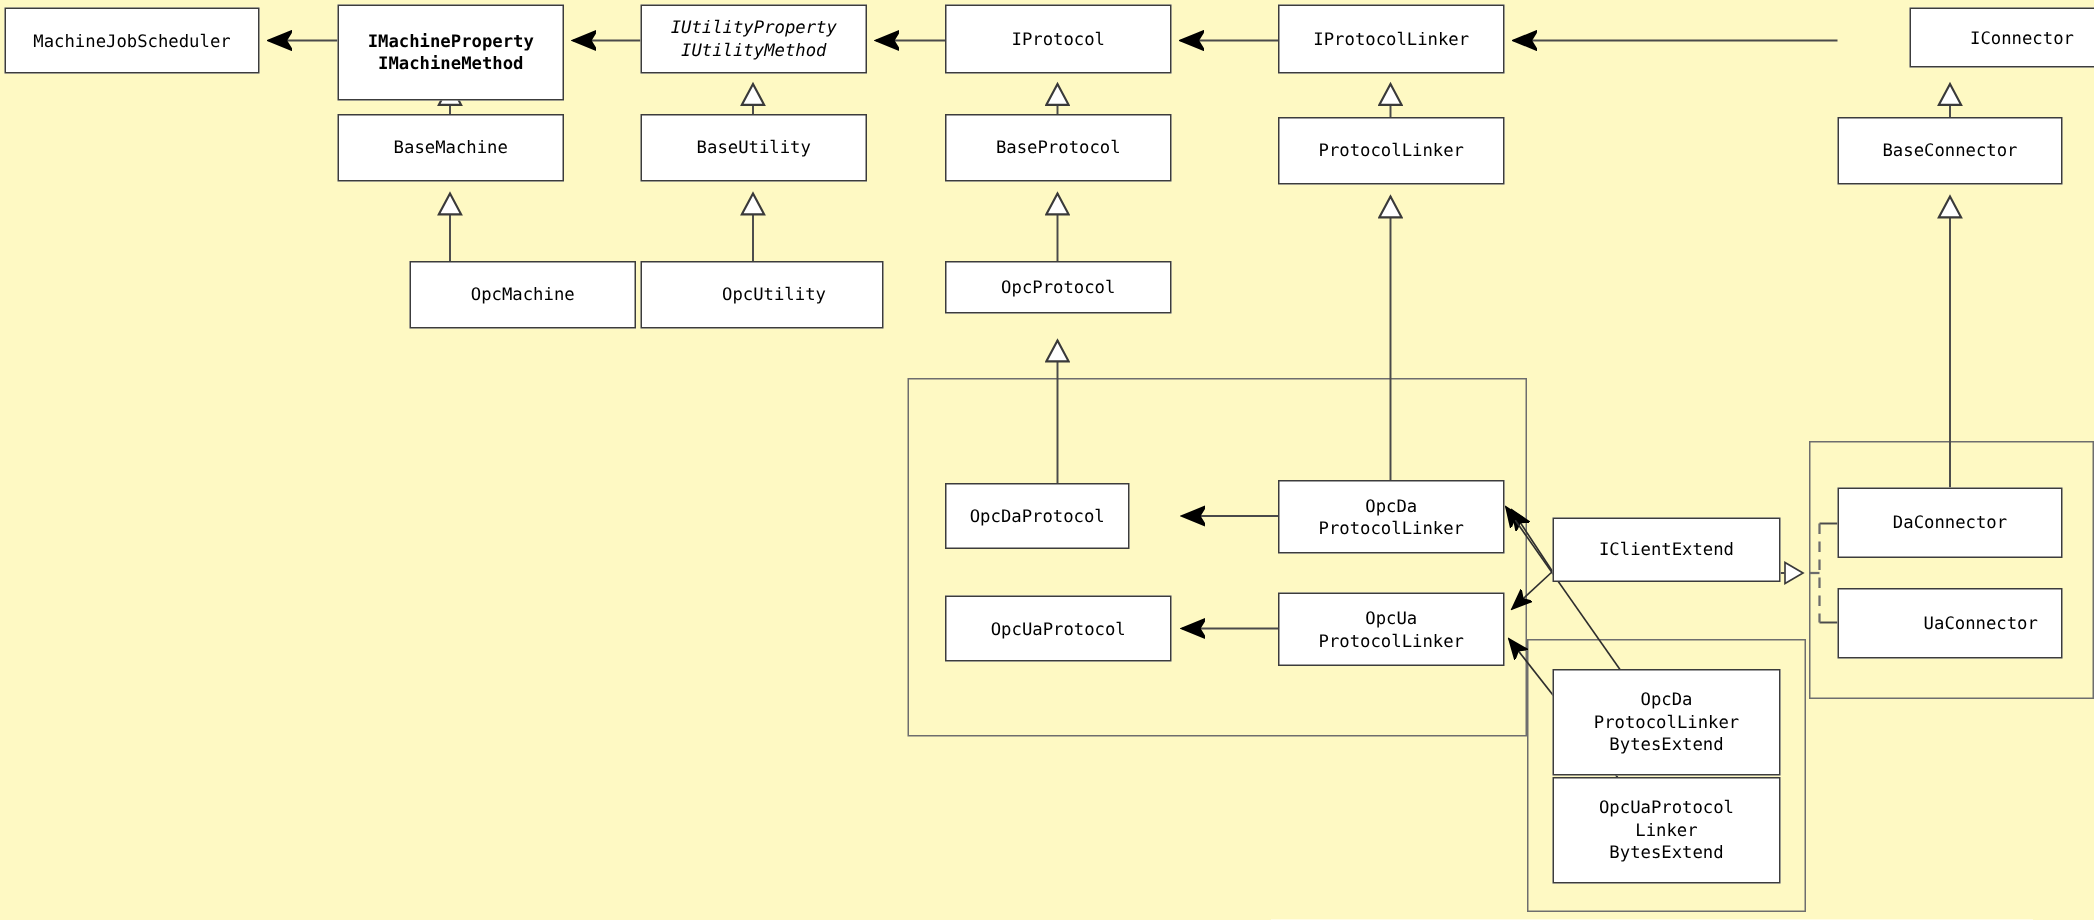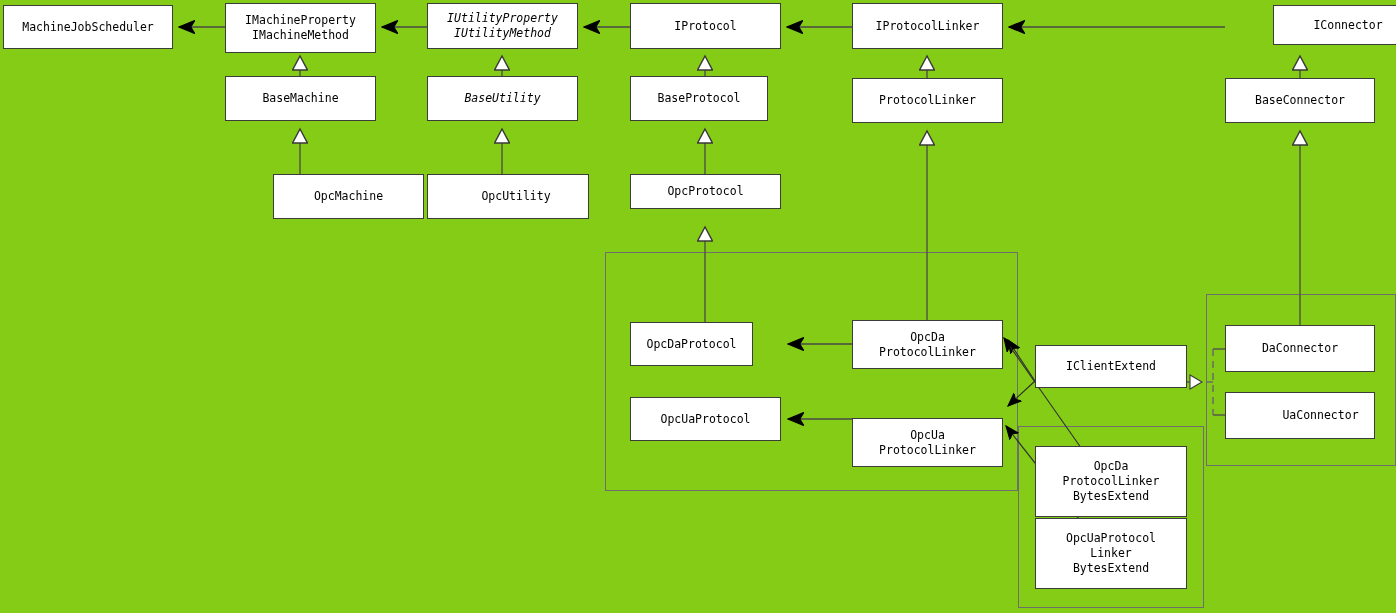--- a/index.html
+++ b/index.html
@@ -1,19 +1,19 @@
 <!DOCTYPE html>
 <html><head>
 <meta charset="utf-8">
 <style>
   html,body{margin:0;padding:0;background:#ffffff;}
   #canvas{
     position:relative;
     width:1396px;height:613px;
-    background:#84cc16;
+    background:#fef9c3;
     font-family:"DejaVu Sans Mono","Liberation Mono",monospace;
     overflow:hidden;
   }
   .node{
     position:absolute;
     box-sizing:border-box;
     border:1px solid #3c3c3c;
     background:#ffffff;
     display:flex;
     align-items:center;
@@ -141,43 +141,43 @@
       <path class="hollow" d="M1202,382 L1190,375 L1190,389 Z"></path>
       <line class="ln" x1="1190" y1="382" x2="1187" y2="382"></line>
     </g>
 
     <g>
       <line class="ln" x1="1300" y1="325" x2="1300" y2="131" marker-end="url(#mk-hollow)"></line>
     </g>
   </svg>
 
   <div class="node" id="n-machine-job-scheduler" style="left: 3px; top: 5px; width: 170px; height: 44px;">MachineJobScheduler</div>
-  <div class="node" id="n-imachine-property" style="left: 225px; top: 3px; width: 151px; height: 50px;">IMachineProperty
+  <div class="node" id="n-imachine-property" style="left: 225px; top: 3px; width: 151px; height: 64px; font-weight: bold;">IMachineProperty
 IMachineMethod</div>
   <div class="node" id="n-iutility-property" style="left: 427px; top: 3px; width: 151px; height: 46px; font-style: italic;">IUtilityProperty
 IUtilityMethod</div>
   <div class="node" id="n-iprotocol" style="left: 630px; top: 3px; width: 151px; height: 46px;">IProtocol</div>
   <div class="node" id="n-iprotocol-linker" style="left: 852px; top: 3px; width: 151px; height: 46px;">IProtocolLinker</div>
   <div class="node" id="n-iconnector" style="left: 1225px; top: 5px; width: 150px; height: 40px; margin-left: 48px;">IConnector</div>
 
   <div class="node" id="n-base-machine" style="left: 225px; top: 76px; width: 151px; height: 45px;">BaseMachine</div>
-  <div class="node" id="n-base-utility" style="left: 427px; top: 76px; width: 151px; height: 45px; font-style: italic;">BaseUtility</div>
-  <div class="node" id="n-base-protocol" style="left: 630px; top: 76px; width: 138px; height: 45px;">BaseProtocol</div>
+  <div class="node" id="n-base-utility" style="left: 427px; top: 76px; width: 151px; height: 45px;">BaseUtility</div>
+  <div class="node" id="n-base-protocol" style="left: 630px; top: 76px; width: 151px; height: 45px;">BaseProtocol</div>
   <div class="node" id="n-protocol-linker" style="left: 852px; top: 78px; width: 151px; height: 45px;">ProtocolLinker</div>
   <div class="node" id="n-base-connector" style="left: 1225px; top: 78px; width: 150px; height: 45px;">BaseConnector</div>
 
   <div class="node" id="n-opc-machine" style="left: 225px; top: 174px; width: 151px; height: 45px; margin-left: 48px;">OpcMachine</div>
   <div class="node" id="n-opc-utility" style="left: 427px; top: 174px; width: 162px; height: 45px; padding-left: 16px;">OpcUtility</div>
   <div class="node" id="n-opc-protocol" style="left: 630px; top: 174px; width: 151px; height: 35px;">OpcProtocol</div>
 
   <div class="node" id="n-opc-da-protocol" style="left: 630px; top: 322px; width: 123px; height: 44px;">OpcDaProtocol</div>
   <div class="node" id="n-opc-ua-protocol" style="left: 630px; top: 397px; width: 151px; height: 44px;">OpcUaProtocol</div>
   <div class="node" id="n-opc-da-protocol-linker" style="left: 852px; top: 320px; width: 151px; height: 49px;">OpcDa
 ProtocolLinker</div>
-  <div class="node" id="n-opc-ua-protocol-linker" style="left: 852px; top: 395px; width: 151px; height: 49px; margin-top: 23px;">OpcUa
+  <div class="node" id="n-opc-ua-protocol-linker" style="left: 852px; top: 395px; width: 151px; height: 49px;">OpcUa
 ProtocolLinker</div>
 
   <div class="node" id="n-iclient-extend" style="left: 1035px; top: 345px; width: 152px; height: 43px;">IClientExtend</div>
 
   <div class="node" id="n-opc-da-protocol-linker-bytes-extend" style="left: 1035px; top: 446px; width: 152px; height: 71px;">OpcDa
 ProtocolLinker
 BytesExtend</div>
   <div class="node" id="n-opc-ua-protocol-linker-bytes-extend" style="left: 1035px; top: 518px; width: 152px; height: 71px;">OpcUaProtocol
 Linker
 BytesExtend</div>

